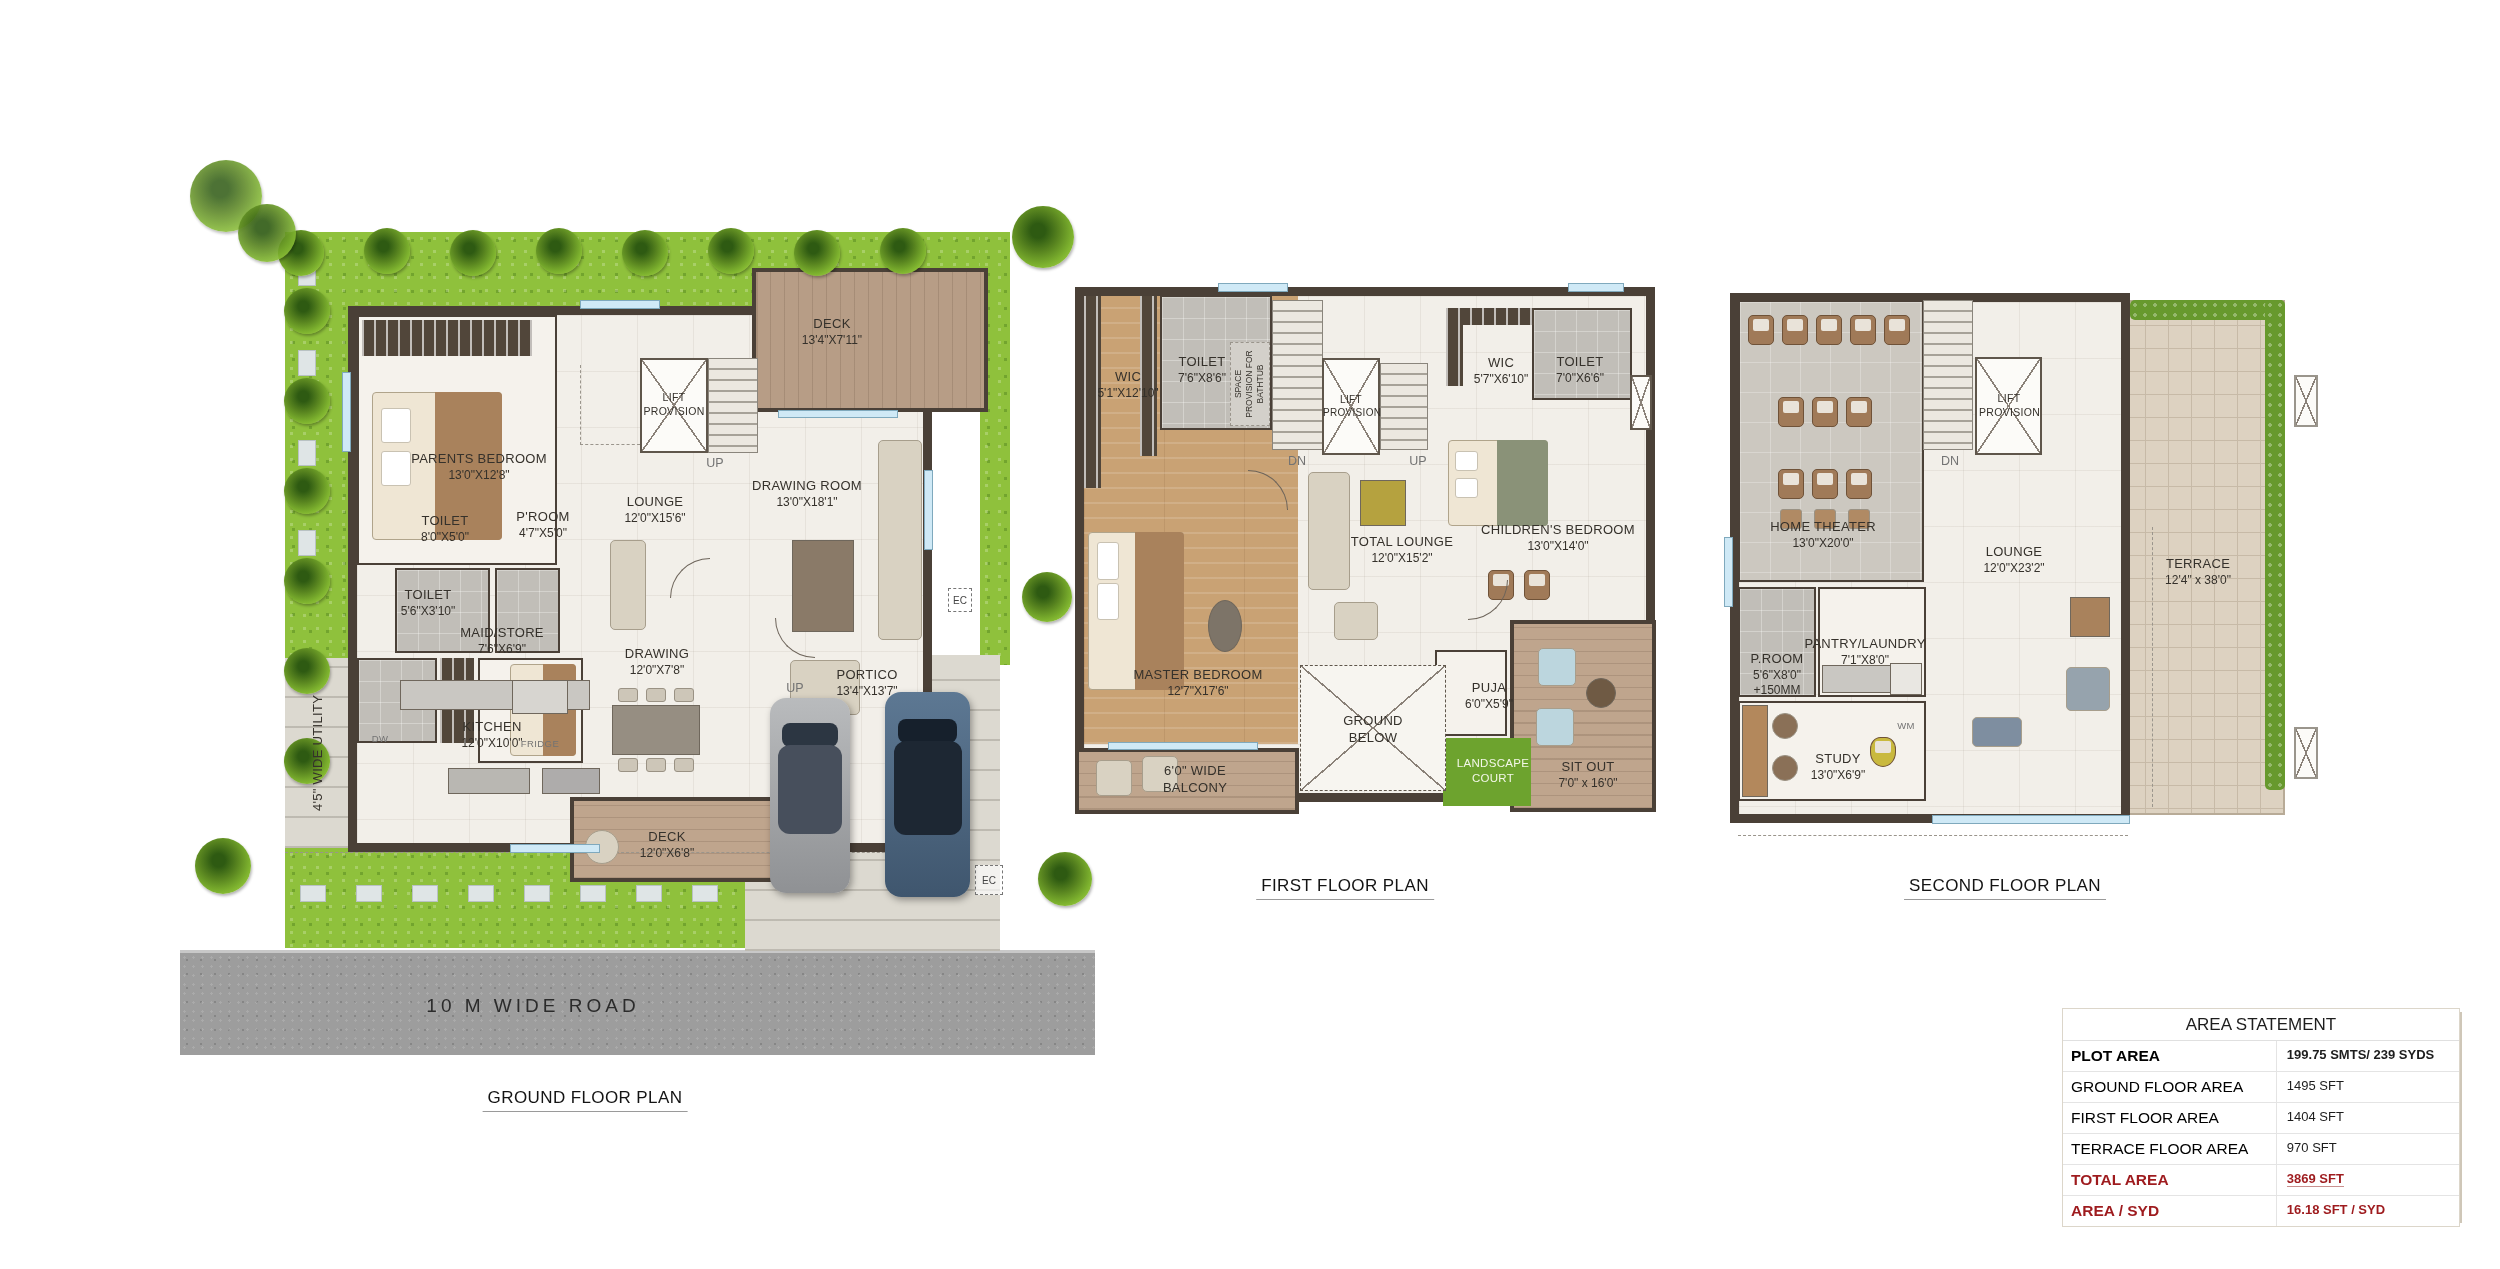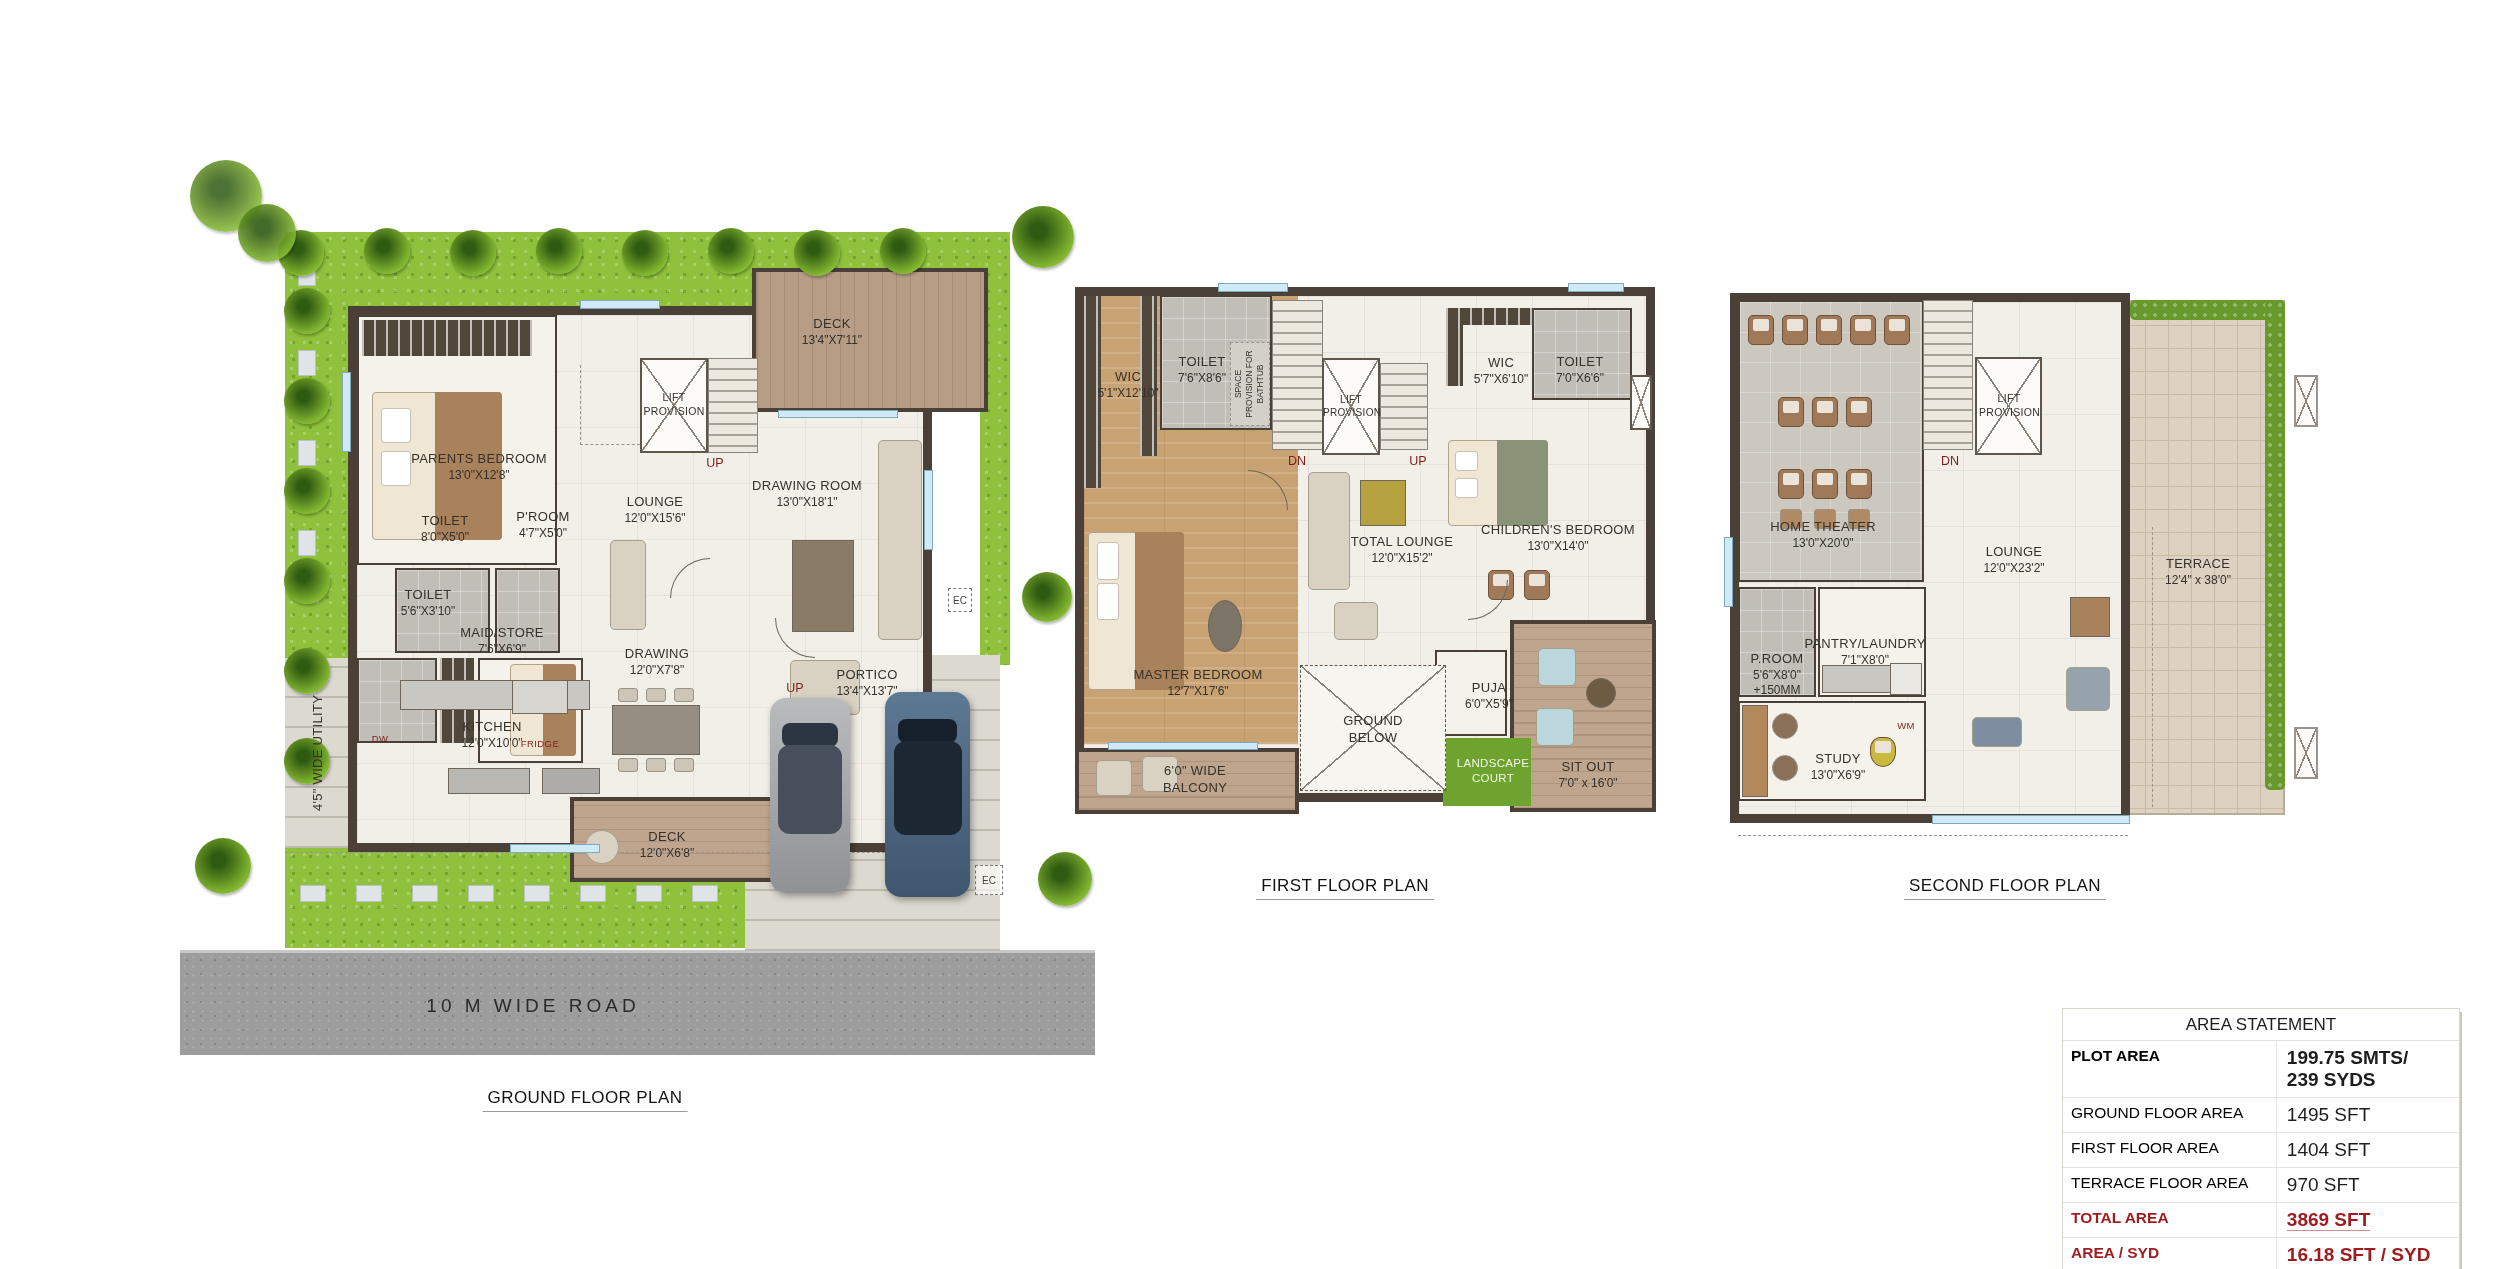--- a/index.html
+++ b/index.html
@@ -82,35 +82,35 @@
   .ec { position:absolute; border:1.5px dashed #777; color:#444; font-size:10px; display:flex;
     align-items:center; justify-content:center; z-index:24; background:rgba(255,255,255,.65); }
 
   
   .lbl { position:absolute; transform:translate(-50%,-50%); text-align:center; color:#35312b;
     white-space:nowrap; z-index:30; line-height:1.3; }
   .lbl .nm { display:block; font-size:13px; letter-spacing:.3px; }
   .lbl .dm { display:block; font-size:12px; }
   .lbl.wrap { white-space:normal; }
   .vert { transform:translate(-50%,-50%) rotate(-90deg); }
-  .mark { position:absolute; transform:translate(-50%,-50%); font-size:12.5px; color:#7f1d1d; z-index:30; }
+  .mark { position:absolute; transform:translate(-50%,-50%); font-size:12.5px; color:#737373; z-index:30; }
   .tiny { font-size:9.5px; letter-spacing:.4px;margin-top:46px; }
   .title { position:absolute; transform:translateX(-50%); font-size:17px; color:#141414;
     letter-spacing:.4px; border-bottom:1.5px solid #9a9a9a; padding:0 5px 3px; z-index:40; white-space:nowrap; }
   .road-label { position:absolute; transform:translate(-50%,-50%); font-size:19px; color:#2b2b2b;
     letter-spacing:4px; z-index:30; white-space:nowrap; }
 
   
   .area-table { position:absolute; left:2062px; top:1008px; width:398px; background:#fff;
     border:1px solid #dcd6ca; z-index:40; box-shadow:6px 0 0 -4px #cfc7b8; }
   .at-title { text-align:center; font-size:17px; color:#1d1d1d; padding:6px 0 5px; border-bottom:1px solid #e0e0e0; }
   .at-row { display:flex; border-bottom:1px solid #e4e4e4; }
   .at-row:last-child { border-bottom:none; }
   .at-label { width:54%; padding:6px 2px 6px 8px; font-size:15.5px; color:#000000; border-right:1px solid #e4e4e4; }
-  .at-value { width:46%; padding:6px 20px 6px 10px; font-size:19px; color:#1d1d1d; }
+  .at-value { width:46%; padding:6px 20px 6px 10px; font-size:13px; color:#1d1d1d; }
   .at-row.bold .at-label, .at-row.bold .at-value { font-weight:bold; }
   .at-row.red .at-label, .at-row.red .at-value { font-weight:bold; color:#9e1b1e; }
   .at-row.red .at-value .ul { border-bottom:1.5px solid #c9908f; }
 </style>
 </head>
 <body>
 
 <div class="canvas">
 
   <div class="abs" style="left:180px; top:140px; width:930px; height:930px;">

